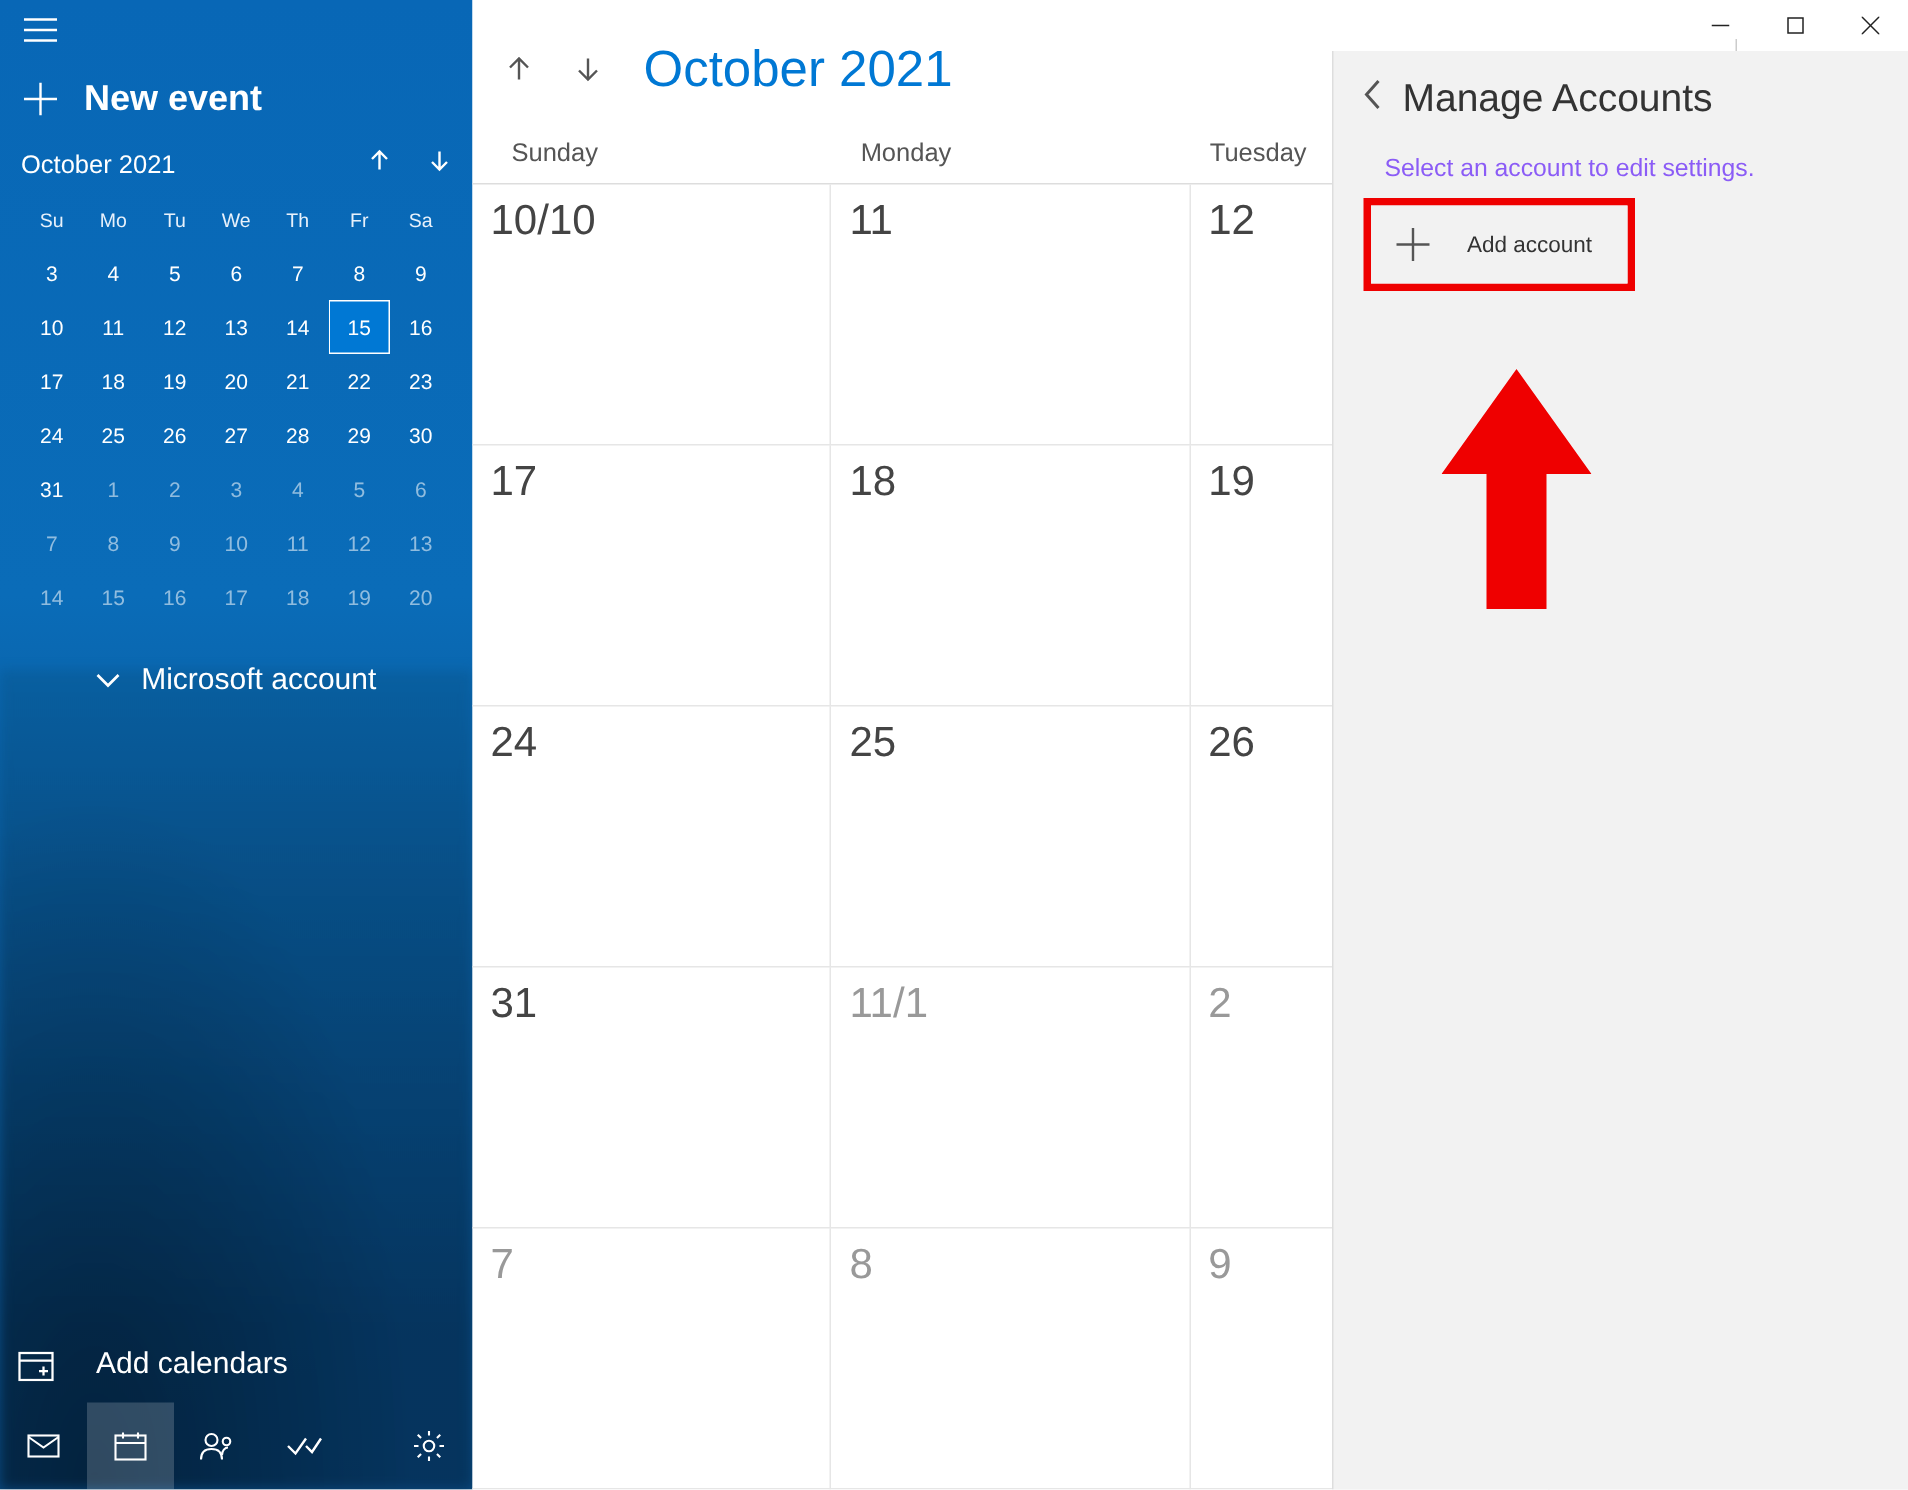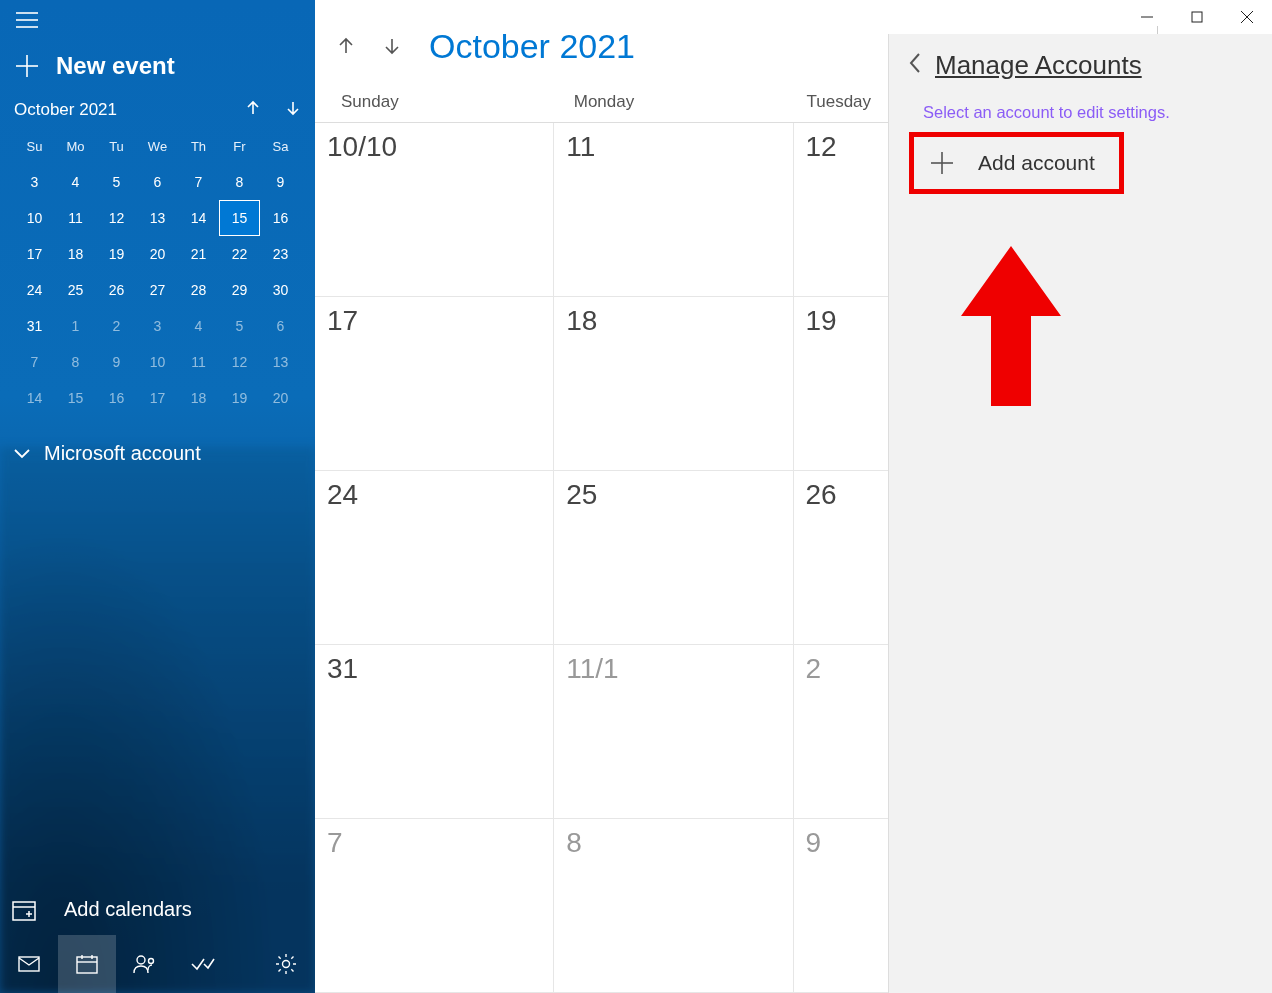--- a/index.html
+++ b/index.html
@@ -54,21 +54,21 @@
 .mini-grid { display: grid; grid-template-columns: repeat(7, 1fr); text-align: center; font-size: 14px; }
 .mini-grid .dow { color: #e8f1fb; font-size: 13px; padding: 6px 0 10px 0; }
 .mini-grid .day { padding: 10px 0; cursor: pointer; }
 .mini-grid .day.current-month { color: #fff; }
 .mini-grid .day.other-month { color: rgba(255,255,255,0.55); }
 .mini-grid .day.today {
   background: #0078d4;
   box-shadow: 0 0 0 1px #fff inset;
 }
 
-.account-row { display: flex; align-items: center; gap: 14px; padding: 16px 14px; font-size: 20px; cursor: pointer; }
+.account-row { display: flex; align-items: center; gap: 14px; padding: 16px 14px; font-size: 20px; cursor: pointer; justify-content: center; }
 .chev { font-size: 18px; }
 
 .sidebar-spacer { flex: 1; }
 
 .add-calendars { display: flex; align-items: center; gap: 28px; padding: 14px 12px; font-size: 20px; cursor: pointer; }
 
 .bottom-bar { display: flex; height: 58px; }
 .bottom-bar .bicon {
   width: 58px;
   display: flex;
@@ -109,31 +109,31 @@
   top: 34px;
   right: 0;
   bottom: 0;
   width: 384px;
   background: #f2f2f2;
   border-left: 1px solid #ddd;
   padding: 16px 20px;
 }
 .fly-header { display: flex; align-items: center; gap: 14px; margin-bottom: 22px; }
 .fly-back { font-size: 22px; color: #555; cursor: pointer; }
-.fly-title { font-size: 26px; color: #333; text-decoration: underline; }
+.fly-title { font-size: 26px; color: #333; }
 .fly-sub { font-size: 16.5px; color: #8b5cf6; margin-bottom: 10px; padding-left: 14px; }
 
 .add-account-wrap { border: 5px solid #ef0000; display: inline-block; }
 .add-account {
   display: flex;
   align-items: center;
   gap: 24px;
   padding: 14px 24px 14px 16px;
   background: #f2f2f2;
-  font-size: 21px;
+  font-size: 15px;
   color: #333;
   cursor: pointer;
 }
 
 .big-arrow {
   position: absolute;
   left: 72px; top: 212px;
   width: 100px;
 }
 .big-arrow svg { display: block; }

